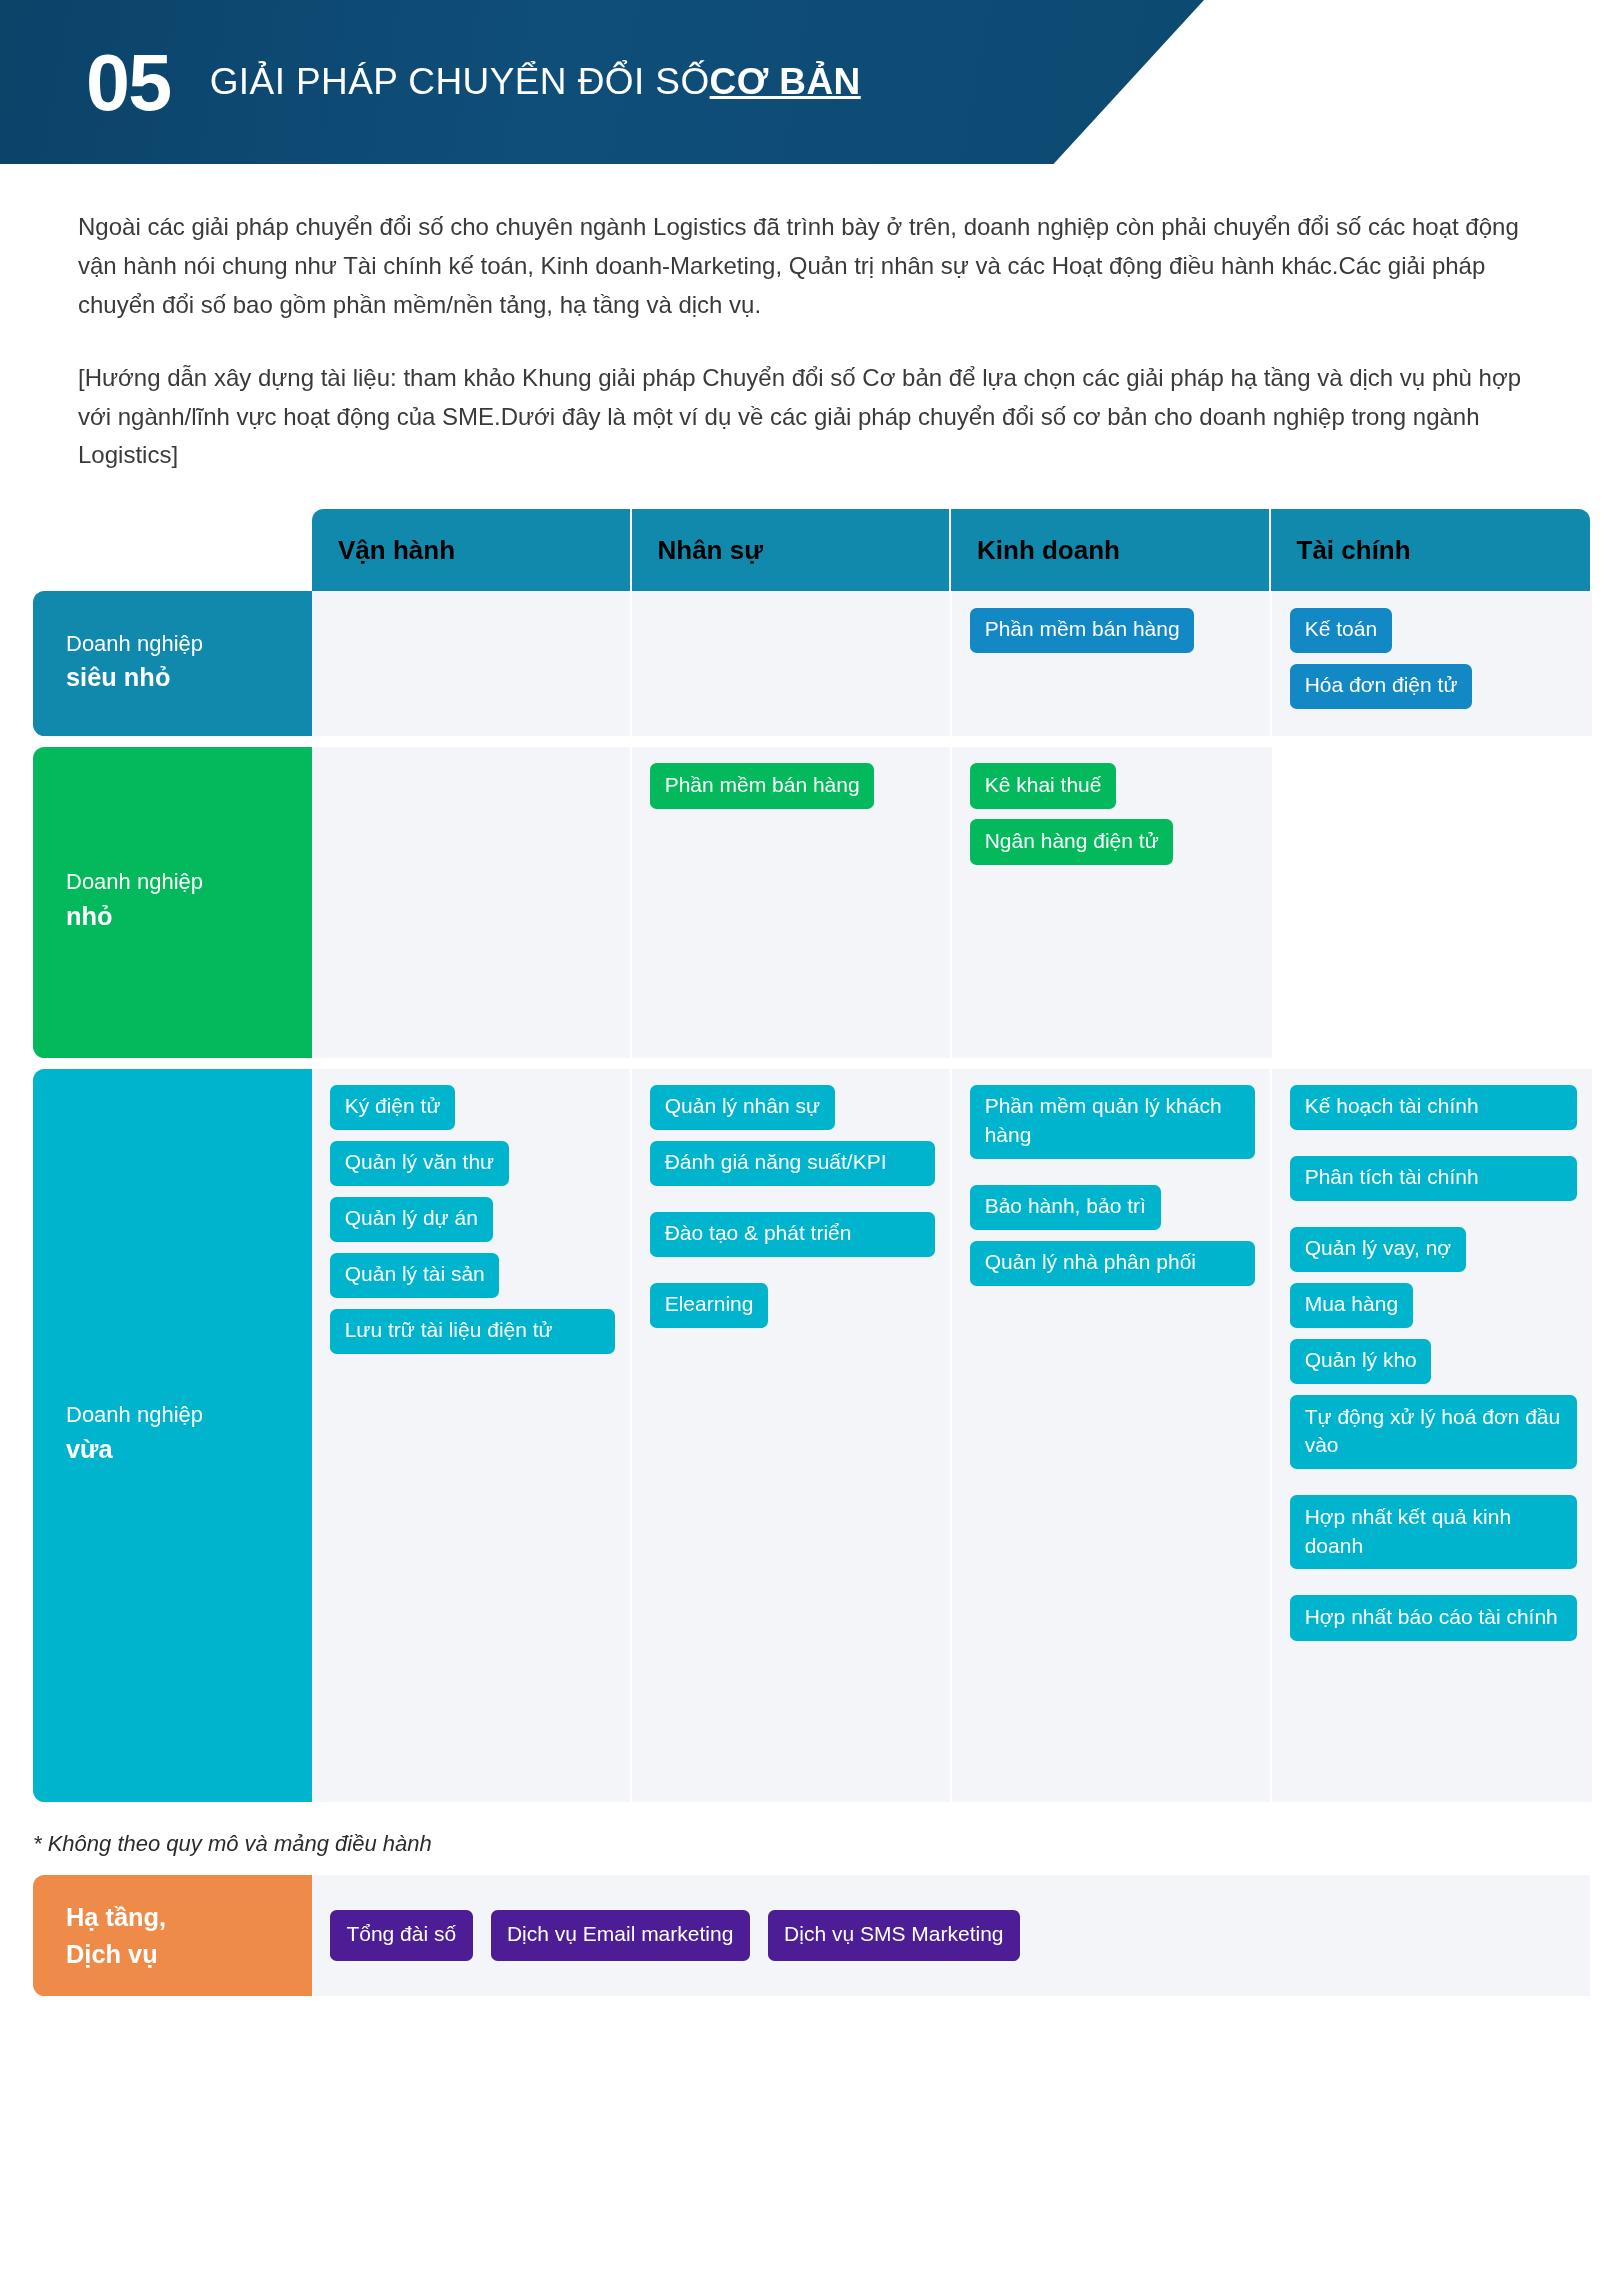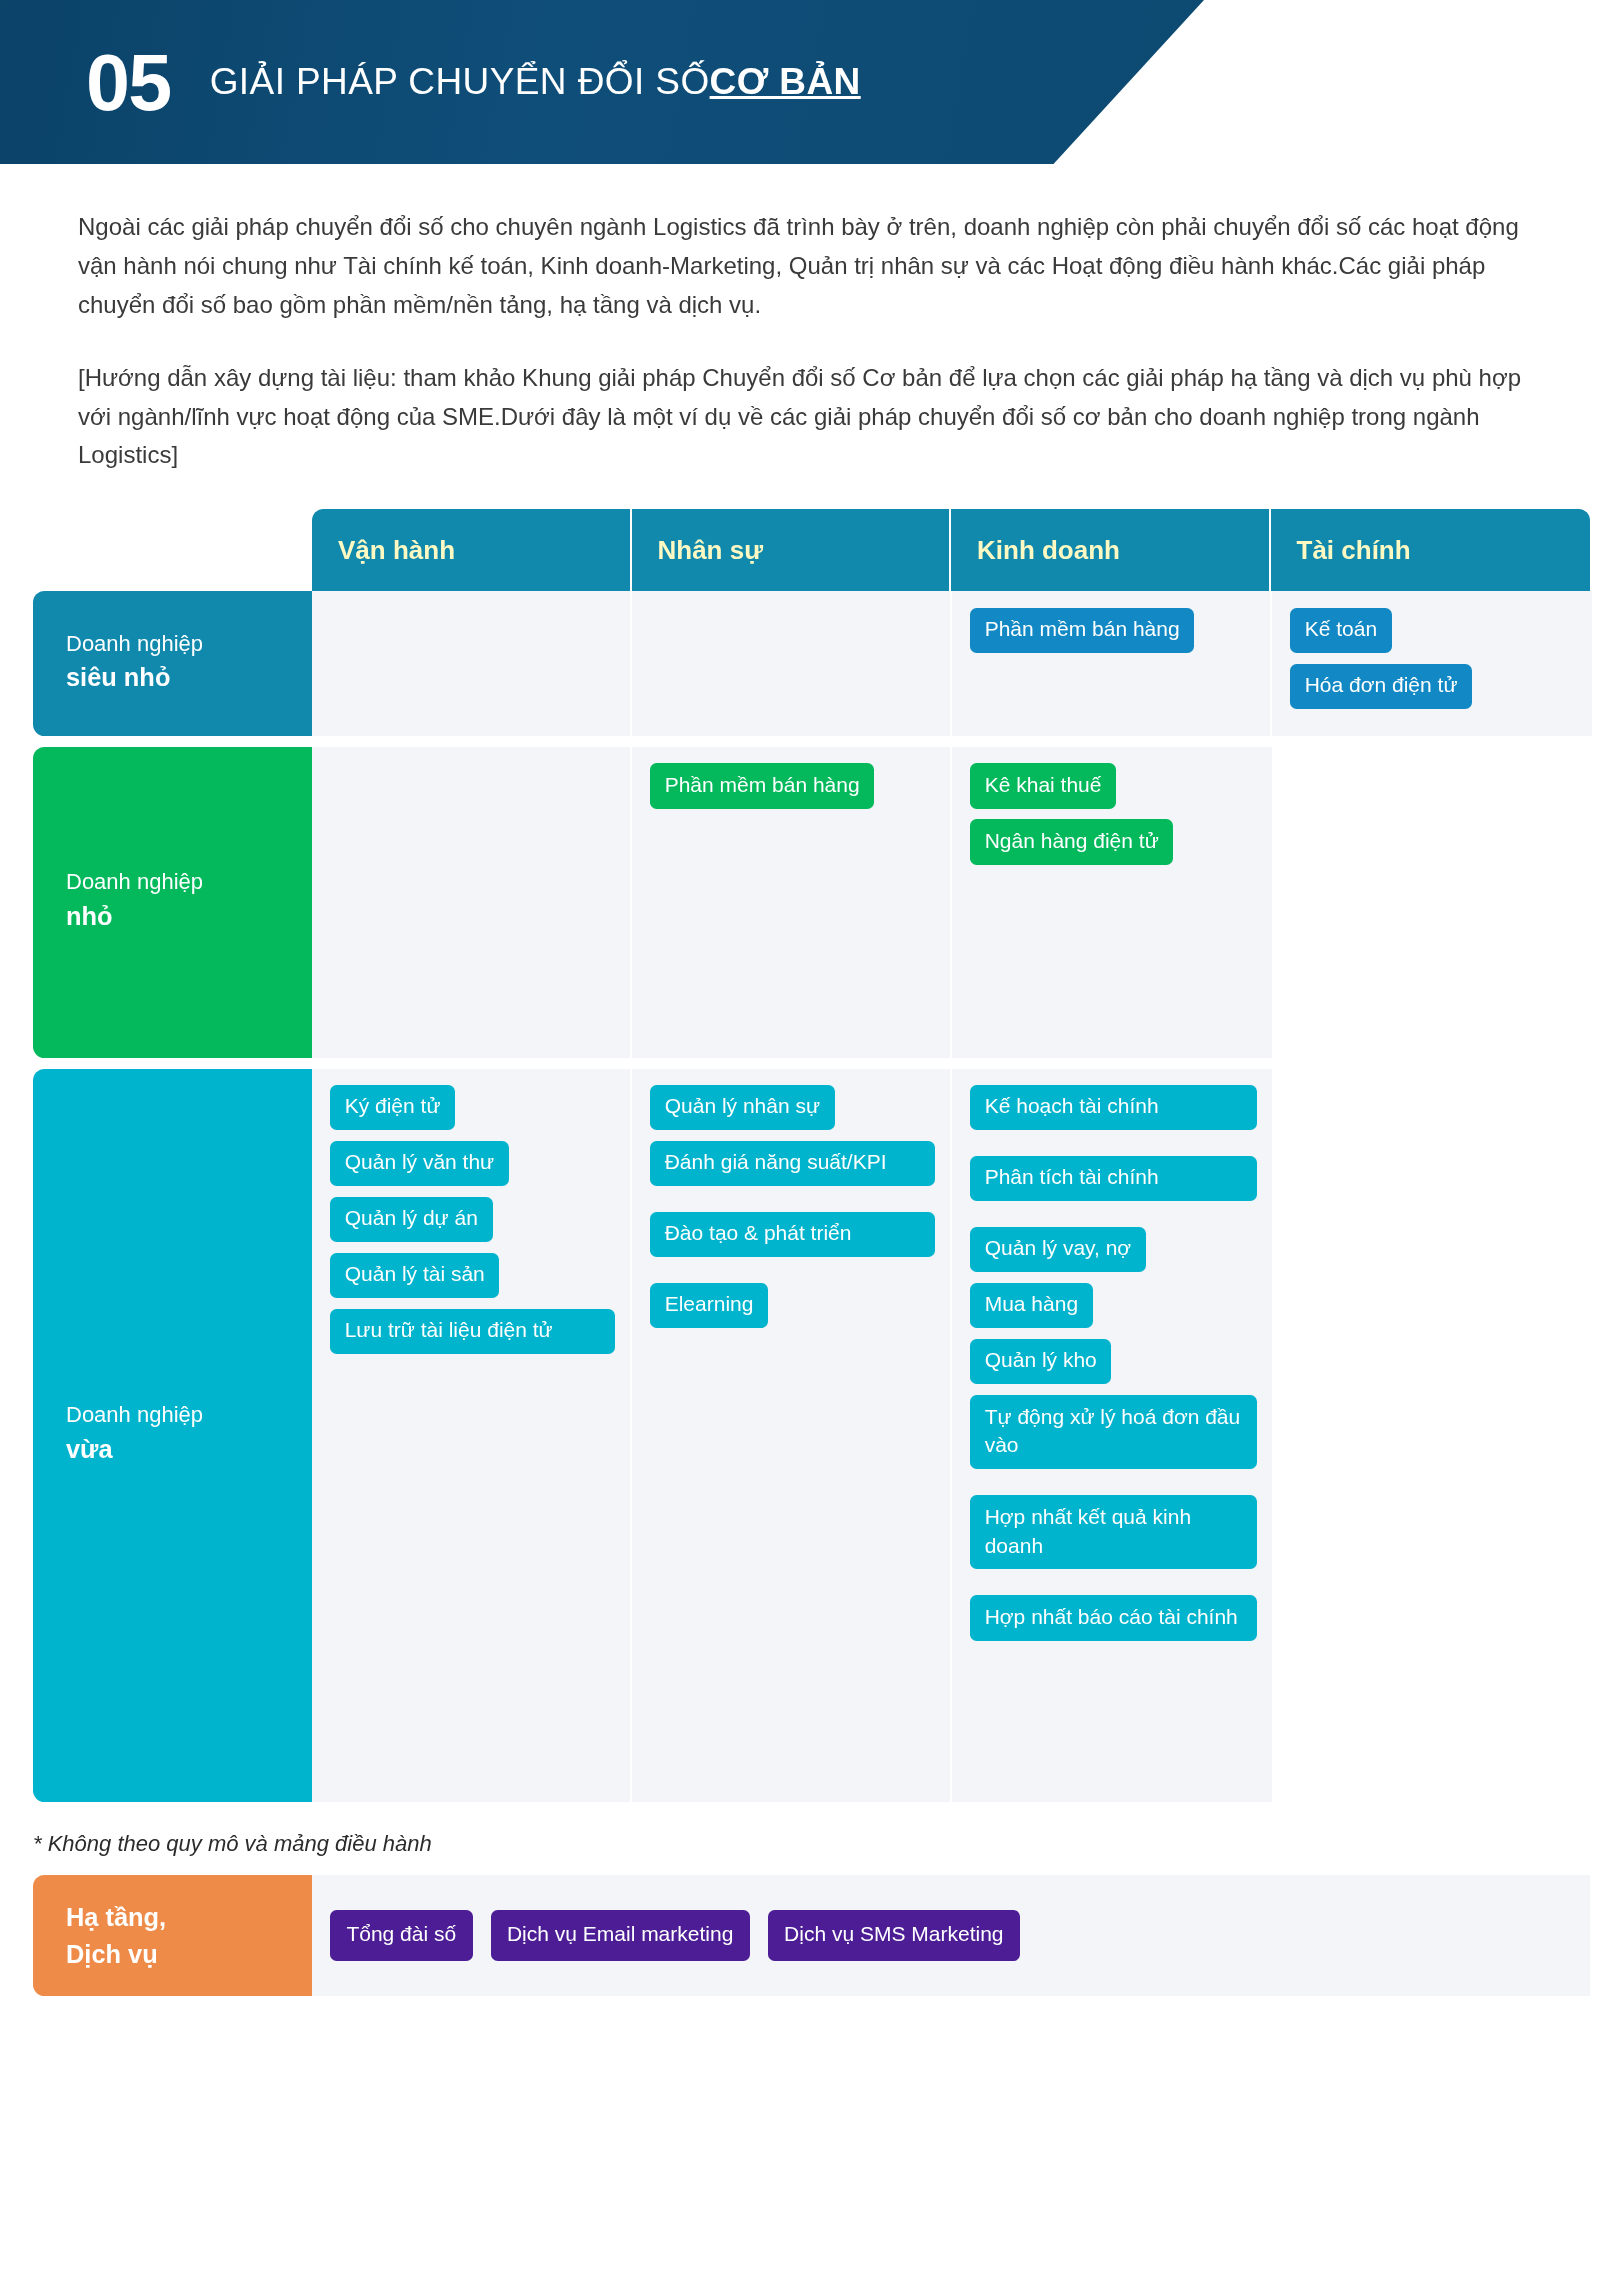--- a/index.html
+++ b/index.html
@@ -61,21 +61,21 @@
   .matrix {
     margin: 14.7px 0 0 33px;
     width: 1557px;
   }
   .matrix-head {
     display: flex;
     margin-left: 279px;
   }
   .col-head {
     background: #1089ad;
-    color: #fef9c3;
+    color: #000000;
     font-size: 26px;
     font-weight: bold;
     display: flex;
     align-items: center;
     padding-left: 26px;
     height: 82px;
     box-sizing: border-box;
     border-right: 2.5px solid #ffffff;
   }
   .col-head.c1 { width: 320px; border-top-left-radius: 11.5px; }
@@ -239,20 +239,21 @@
         </div>
       </div>
       <div class="matrix-row r-medium">
         <div class="row-label">
           <span class="lbl-top">Doanh nghiệp</span>
           <span class="lbl-bottom">vừa</span>
         </div>
         <div class="cells">
           <div class="cell"><span class="pill">Ký điện tử</span><br><span class="pill">Quản lý văn thư</span><br><span class="pill">Quản lý dự án</span><br><span class="pill">Quản lý tài sản</span><br><span class="pill full">Lưu trữ tài liệu điện tử</span><br></div>
           <div class="cell"><span class="pill">Quản lý nhân sự</span><br><span class="pill full">Đánh giá năng suất/KPI</span><br><span class="pill full">Đào tạo &amp; phát triển</span><br><span class="pill">Elearning</span><br></div>
+          <div class="cell"><span class="pill full">Phần mềm quản lý khách hàng</span><br><span class="pill">Bảo hành, bảo trì</span><br><span class="pill full">Quản lý nhà phân phối</span><br></div>
           <div class="cell"><span class="pill full">Kế hoạch tài chính</span><br><span class="pill full">Phân tích tài chính</span><br><span class="pill">Quản lý vay, nợ</span><br><span class="pill">Mua hàng</span><br><span class="pill">Quản lý kho</span><br><span class="pill full">Tự động xử lý hoá đơn đầu vào</span><br><span class="pill full">Hợp nhất kết quả kinh doanh</span><br><span class="pill full">Hợp nhất báo cáo tài chính</span><br></div>
         </div>
       </div>
     </div>
 </div>
 
 <div class="footnote">* Không theo quy mô và mảng điều hành</div>
 
 <div class="infra">
   <div class="infra-label">

